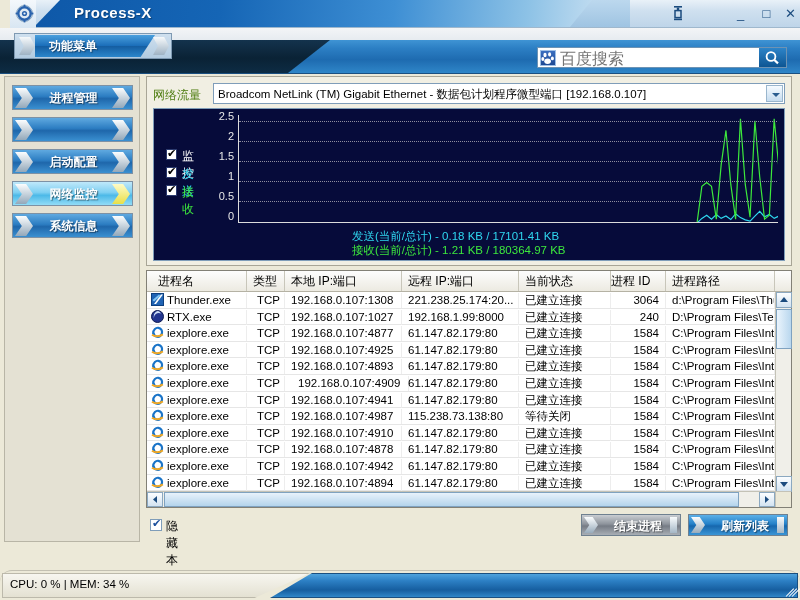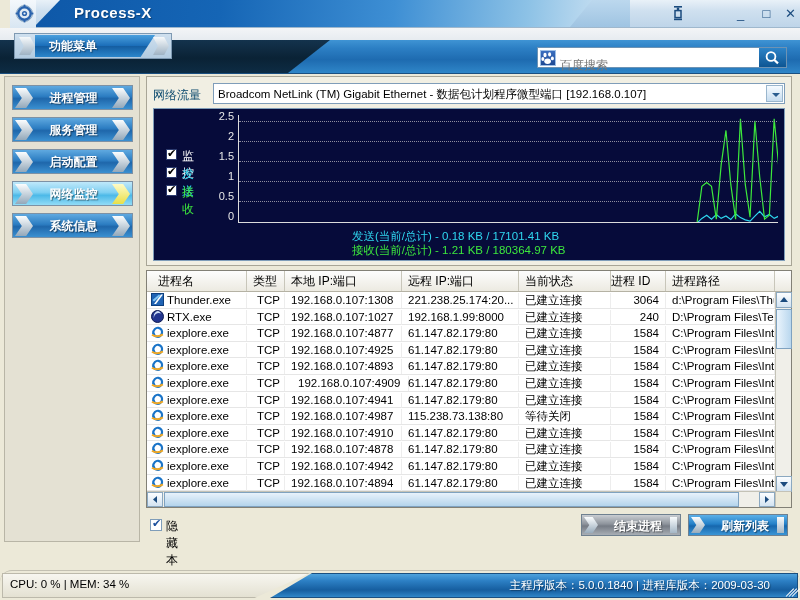--- a/index.html
+++ b/index.html
@@ -104,22 +104,22 @@
   .searchbox {
     position:absolute; left:537px; top:47px; width:250px; height:21px;
     background:#ffffff; border:1px solid #6d93b4;
   }
   .search-paw {
     position:absolute; left:2px; top:2px; width:16px; height:16px;
     background:linear-gradient(to bottom,#3b6fc0,#1f4a94);
     border:1px solid #9fc0e6;
   }
   .search-input {
-    position:absolute; left:22px; top:8px; width:200px; height:17px;
-    border:none; outline:none; font-size:12px; color:#9a9a9a;
+    position:absolute; left:22px; top:2px; width:200px; height:17px;
+    border:none; outline:none; font-size:16px; color:#9a9a9a;
     font-family:"Liberation Sans", sans-serif; background:transparent;
   }
   .search-go {
     position:absolute; right:0; top:0; width:27px; height:19px;
     background:linear-gradient(to bottom,#2d84c8,#0d5593);
     cursor:pointer;
   }
 
   
   .bodyarea {
@@ -163,21 +163,21 @@
   }
 
   
   .graphpanel {
     position:absolute; left:146px; top:2px; width:646px; height:190px;
     background:#f1efe3;
     border:1px solid #a8a596;
   }
   .gp-label {
     position:absolute; left:6px; top:10px;
-    font-size:12px; color:#0c4a6e;
+    font-size:12px; color:#4d7c0f;
   }
   .gp-select {
     position:absolute; left:66px; top:6px; width:572px; height:21px;
     background:#ffffff; border:1px solid #7f9db9;
     font-size:11.5px; color:#000;
   }
   .gp-select-text {
     position:absolute; left:4px; top:3px; white-space:nowrap;
   }
   .gp-select-arrow {
@@ -437,21 +437,20 @@
 
     <div class="sidebar">
       <div class="navbtn" style="top:8px">
         <div class="nb-arrow-l"></div>
         <div class="nb-arrow-r"></div>
         <div class="nb-label">进程管理</div>
       </div>
       <div class="navbtn" style="top:40px">
         <div class="nb-arrow-l"></div>
         <div class="nb-arrow-r"></div>
-        <div class="nb-label">服务管理</div>
       </div>
       <div class="navbtn" style="top:72px">
         <div class="nb-arrow-l"></div>
         <div class="nb-arrow-r"></div>
         <div class="nb-label">启动配置</div>
       </div>
       <div class="navbtn active" style="top:104px">
         <div class="nb-arrow-l"></div>
         <div class="nb-arrow-r"></div>
         <div class="nb-label">网络监控</div>
@@ -725,20 +724,19 @@
         <div class="ab-tick"></div>
         <div class="ab-label">刷新列表</div>
       </div>
     </div>
   </div>
 
   <div class="statusbar">
     <div class="sb-blue"></div>
     <div class="sb-left-panel"></div>
     <div class="sb-left-txt">CPU: 0 % | MEM: 34 %</div>
-    <div class="sb-right-txt">主程序版本：5.0.0.1840 | 进程库版本：2009-03-30</div>
     <div class="sb-grip">
       <i style="left:1px;top:9px"></i>
         <i style="left:4px;top:9px"></i>
         <i style="left:7px;top:9px"></i>
     </div>
   </div>
 </div>
 
 </body></html>

